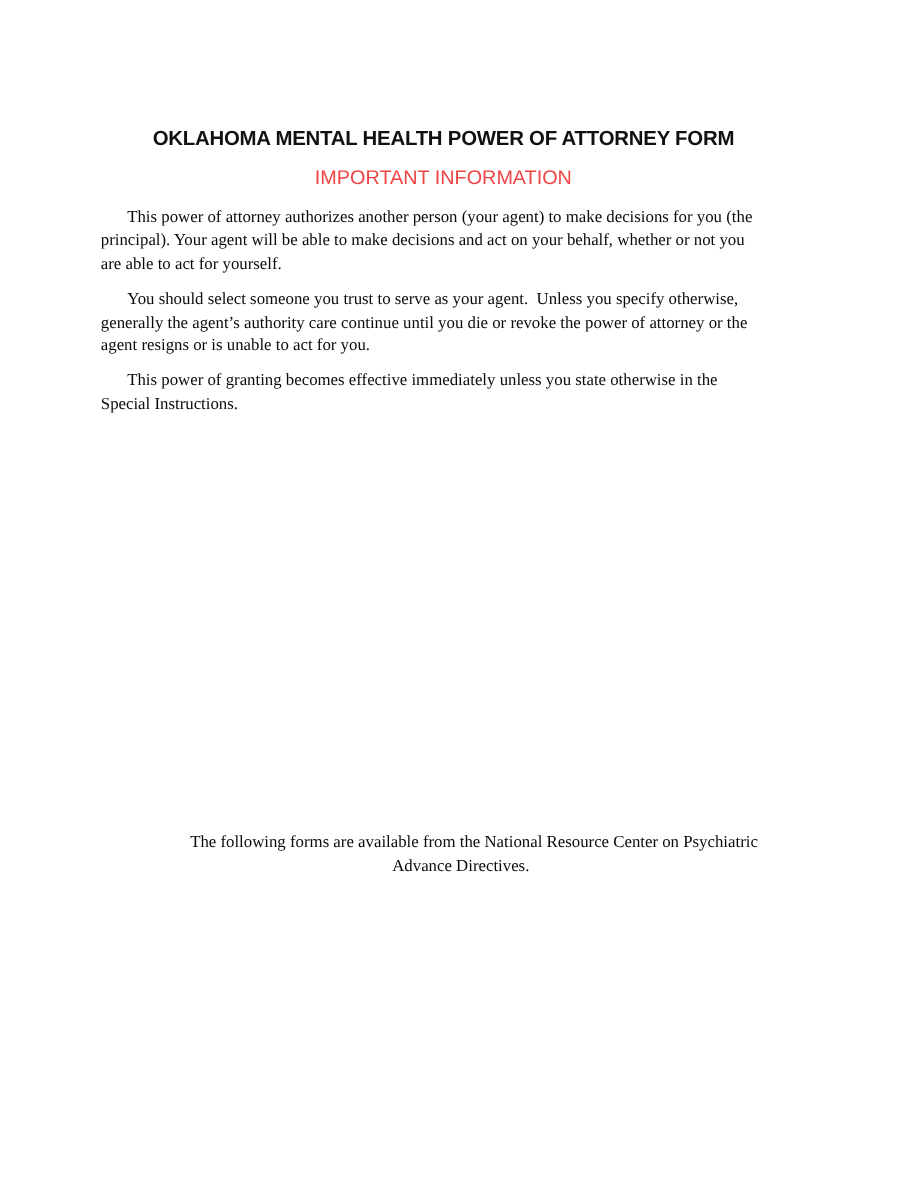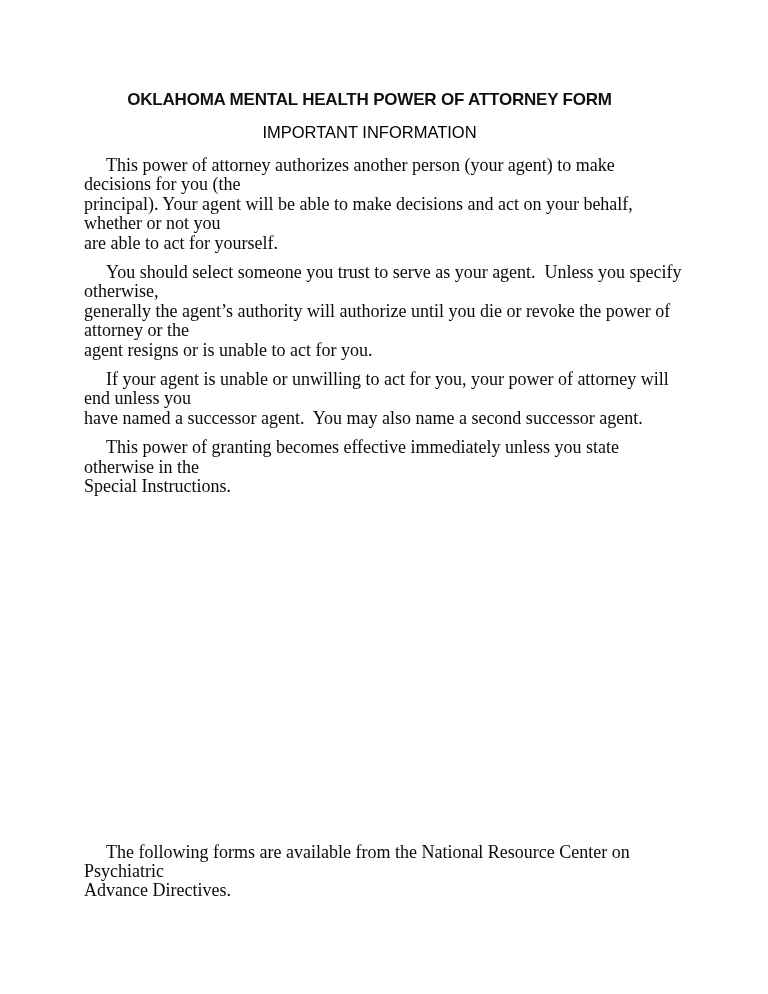--- a/index.html
+++ b/index.html
@@ -5,21 +5,21 @@
   html, body {
     margin: 0;
     padding: 0;
     background: #ffffff;
   }
   .page {
     position: relative;
     width: 739px;
     height: 994px;
     box-sizing: border-box;
-    padding: 0 84px;
+    padding: 16px 84px;
     background: #ffffff;
     color: #000000;
     overflow: hidden;
   }
   .doc-title {
     margin: 90px 0 0 0;
     font-family: "Liberation Sans", sans-serif;
     font-weight: bold;
     font-size: 17px;
     line-height: 20px;
@@ -27,53 +27,52 @@
     text-align: center;
     color: #111111;
   }
   .doc-subtitle {
     margin: 12px 0 0 0;
     font-family: "Liberation Sans", sans-serif;
     font-weight: normal;
     font-size: 16.5px;
     line-height: 20px;
     text-align: center;
-    color: #000000;
+    color: #ef4444;
   }
   .para {
     font-family: "Liberation Serif", serif;
-    font-size: 18px;
+    font-size: 14px;
     line-height: 19.4px;
     margin: 0 0 10px 0;
     text-indent: 22px;
     white-space: pre-wrap;
     width: 600px;
     color: #0a0a0a;
   }
   .para.first {
     margin-top: 14px;
   }
   .para.footer-note {
     margin-top: 346px;
     margin-bottom: 0;
+    text-align: center;
   }
 </style>
 </head>
 <body>
 
 <div class="page">
   <h1 class="doc-title">OKLAHOMA MENTAL HEALTH POWER OF ATTORNEY FORM</h1>
   <h2 class="doc-subtitle">IMPORTANT INFORMATION</h2>
 
   <p class="para first">This power of attorney authorizes another person (your agent) to make decisions for you (the
 principal). Your agent will be able to make decisions and act on your behalf, whether or not you
 are able to act for yourself.</p>
   <p class="para">You should select someone you trust to serve as your agent.  Unless you specify otherwise,
-generally the agent’s authority will authorize until you die or revoke the power of attorney or the
+generally the agent’s authority care continue until you die or revoke the power of attorney or the
 agent resigns or is unable to act for you.</p>
-  <p class="para">If your agent is unable or unwilling to act for you, your power of attorney will end unless you
-have named a successor agent.  You may also name a second successor agent.</p>
   <p class="para">This power of granting becomes effective immediately unless you state otherwise in the
 Special Instructions.</p>
 
   <p class="para footer-note">The following forms are available from the National Resource Center on Psychiatric
 Advance Directives.</p>
 </div>
 
 </body></html>

